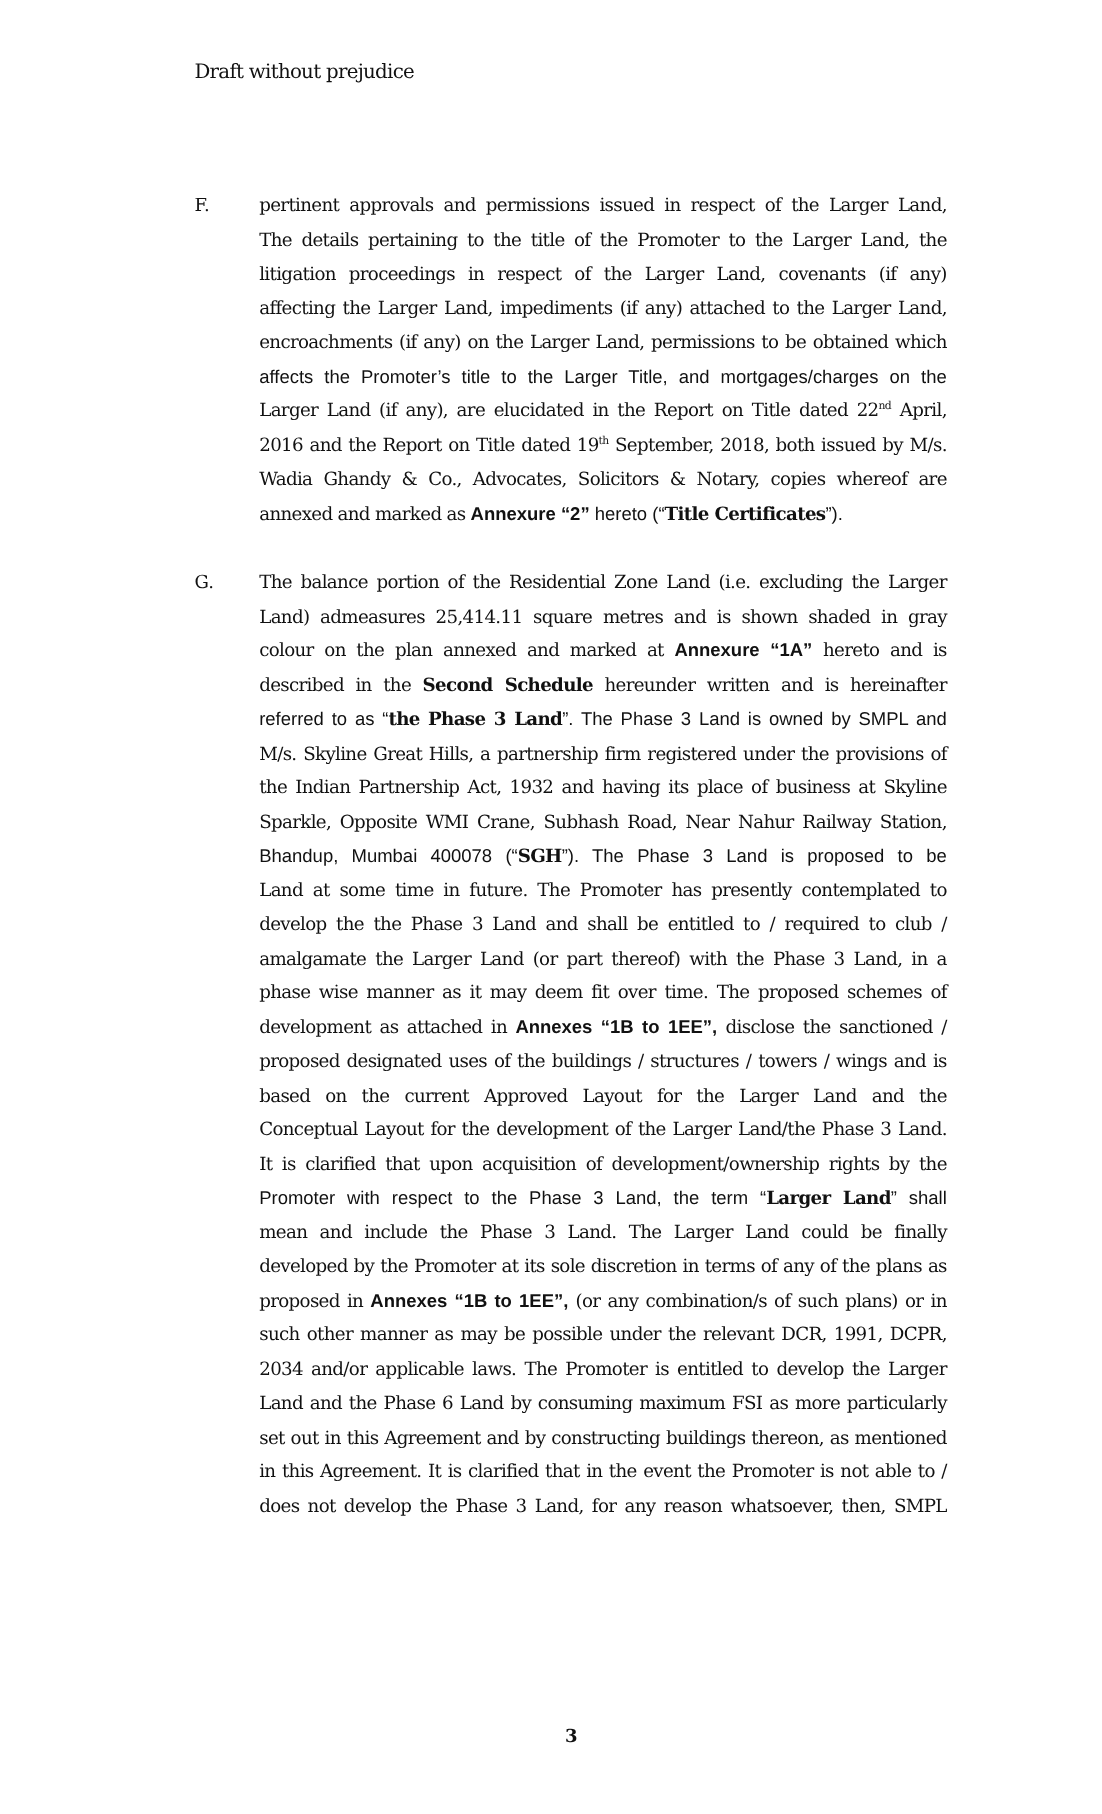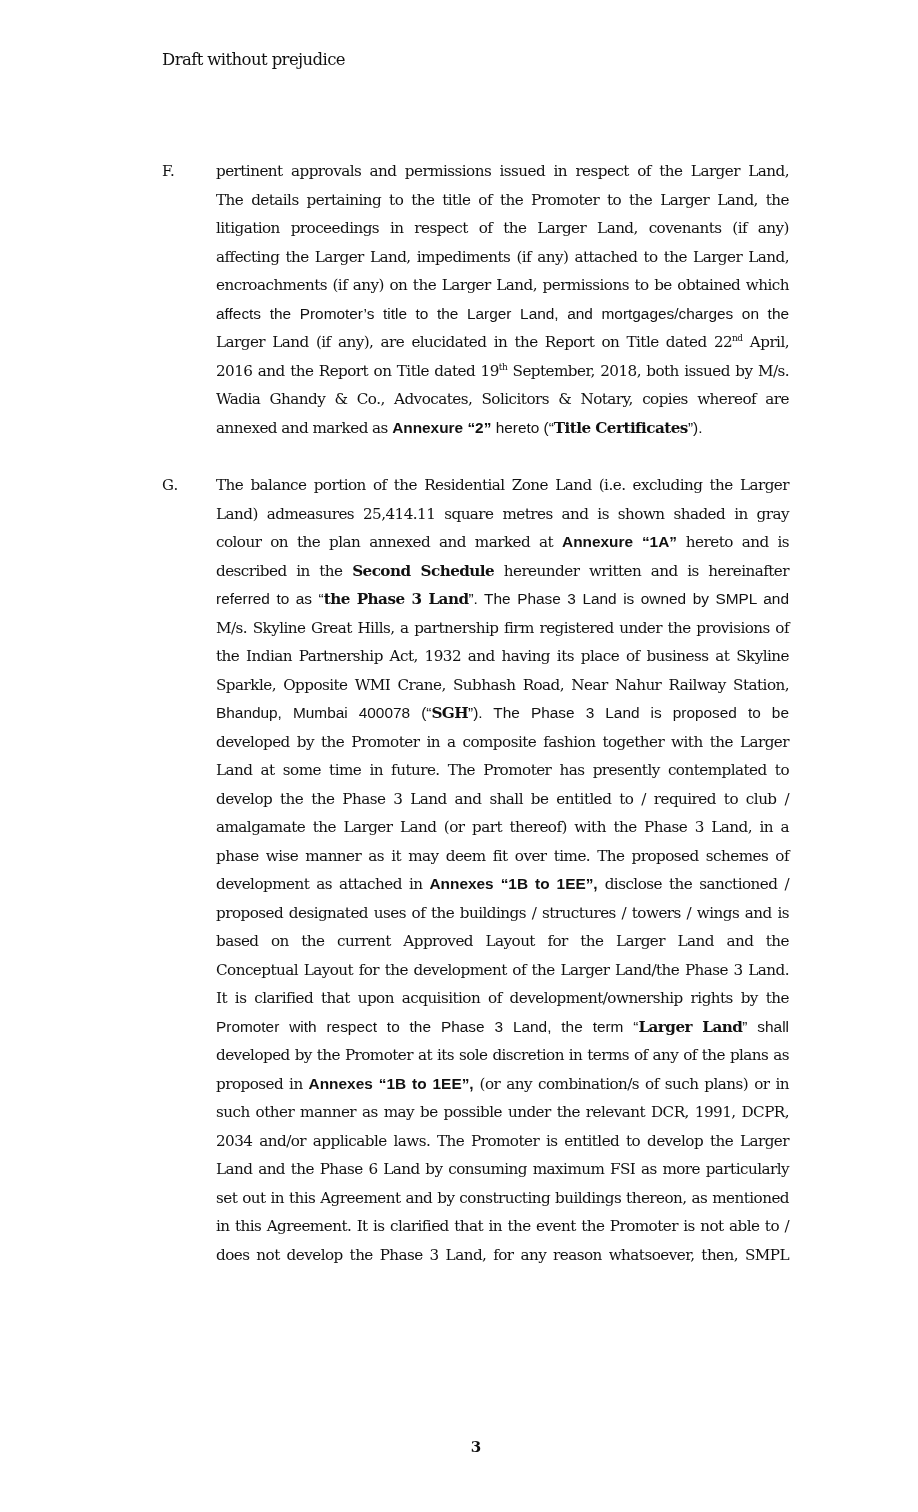--- a/index.html
+++ b/index.html
@@ -37,51 +37,51 @@
 <div class="header">Draft without prejudice</div>
 
 <div class="para" id="para-f" style="top:157px;">
   <div class="marker" style="top:0;line-height:28.5px;">F.</div>
   <div class="body">
       <div class="line"><span class="seg">pertinent approvals and permissions issued in respect of the Larger Land,</span></div>
       <div class="line"><span class="seg">The details pertaining to the title of the Promoter to the Larger Land, the</span></div>
       <div class="line"><span class="seg">litigation proceedings in respect of the Larger Land, covenants (if any)</span></div>
       <div class="line"><span class="seg">affecting the Larger Land, impediments (if any) attached to the Larger Land,</span></div>
       <div class="line"><span class="seg">encroachments (if any) on the Larger Land, permissions to be obtained which</span></div>
-      <div class="line"><span class="seg sans">affects the Promoter’s title to the Larger Land, and mortgages/charges on the</span></div>
+      <div class="line"><span class="seg sans">affects the Promoter’s title to the Larger Title, and mortgages/charges on the</span></div>
       <div class="line"><span class="seg">Larger Land (if any), are elucidated in the Report on Title dated 22</span><span class="seg sup">nd</span><span class="seg"> April,</span></div>
       <div class="line"><span class="seg">2016 and the Report on Title dated 19</span><span class="seg sup">th</span><span class="seg"> September, 2018, both issued by M/s.</span></div>
       <div class="line"><span class="seg">Wadia Ghandy &amp; Co., Advocates, Solicitors &amp; Notary, copies whereof are</span></div>
       <div class="line last"><span class="seg">annexed and marked as </span><span class="seg sans bold">Annexure “2”</span><span class="seg sans"> hereto (“</span><span class="seg bold">Title Certificates</span><span class="seg sans">”).</span></div>
     </div>
 </div>
 
 <div class="para" id="para-g" style="top:471px;">
   <div class="marker" style="top:0;line-height:28.5px;">G.</div>
   <div class="body">
       <div class="line"><span class="seg">The balance portion of the Residential Zone Land (i.e. excluding the Larger</span></div>
       <div class="line"><span class="seg">Land) admeasures 25,414.11 square metres and is shown shaded in gray</span></div>
       <div class="line"><span class="seg">colour on the plan annexed and marked at </span><span class="seg sans bold">Annexure “1A”</span><span class="seg"> hereto and is</span></div>
       <div class="line"><span class="seg">described in the </span><span class="seg bold">Second Schedule</span><span class="seg"> hereunder written and is hereinafter</span></div>
       <div class="line"><span class="seg sans">referred to as “</span><span class="seg bold">the Phase 3 Land</span><span class="seg sans">”. The Phase 3 Land is owned by SMPL and</span></div>
       <div class="line"><span class="seg">M/s. Skyline Great Hills, a partnership firm registered under the provisions  of</span></div>
       <div class="line"><span class="seg">the Indian Partnership Act, 1932 and having its place of business at Skyline</span></div>
       <div class="line"><span class="seg">Sparkle, Opposite WMI Crane, Subhash Road, Near Nahur Railway Station,</span></div>
       <div class="line"><span class="seg sans">Bhandup, Mumbai 400078 (“</span><span class="seg bold">SGH</span><span class="seg sans">”). The Phase 3 Land is proposed to be</span></div>
-      <div class="line"><span class="seg">developed by the Promoter in a composite fashion together with the Larger</span></div>
       <div class="line"><span class="seg">Land at some time in future. The Promoter has presently contemplated to</span></div>
       <div class="line"><span class="seg">develop the the Phase 3 Land and shall be entitled to / required to club /</span></div>
       <div class="line"><span class="seg">amalgamate the Larger Land (or part thereof) with the Phase 3 Land, in a</span></div>
       <div class="line"><span class="seg">phase wise manner as it may deem fit over time. The proposed schemes of</span></div>
       <div class="line"><span class="seg">development as attached in </span><span class="seg sans bold">Annexes “1B to 1EE”,</span><span class="seg"> disclose the sanctioned /</span></div>
       <div class="line"><span class="seg">proposed designated uses of the buildings / structures / towers / wings and is</span></div>
       <div class="line"><span class="seg">based on the current Approved Layout for the Larger Land and the</span></div>
       <div class="line"><span class="seg">Conceptual Layout for the development of the Larger Land/the Phase 3 Land.</span></div>
       <div class="line"><span class="seg">It is clarified that upon acquisition of development/ownership rights by the</span></div>
       <div class="line"><span class="seg sans">Promoter with respect to the Phase 3 Land, the term “</span><span class="seg bold">Larger Land</span><span class="seg sans">” shall</span></div>
+      <div class="line"><span class="seg">mean and include the Phase 3 Land. The Larger Land could be finally</span></div>
       <div class="line"><span class="seg">developed by the Promoter at its sole discretion in terms of any of the plans as</span></div>
       <div class="line"><span class="seg">proposed in </span><span class="seg sans bold">Annexes “1B to 1EE”,</span><span class="seg"> (or any combination/s of such plans) or in</span></div>
       <div class="line"><span class="seg">such other manner as may be possible under the relevant DCR, 1991, DCPR,</span></div>
       <div class="line"><span class="seg">2034 and/or applicable laws. The Promoter is entitled to develop the Larger</span></div>
       <div class="line"><span class="seg">Land and the Phase 6 Land by consuming maximum FSI as more particularly</span></div>
       <div class="line"><span class="seg">set out in this Agreement and by constructing buildings thereon, as mentioned</span></div>
       <div class="line"><span class="seg">in this Agreement. It is clarified that in the event the Promoter is not able to /</span></div>
       <div class="line"><span class="seg">does not develop the Phase 3 Land, for any reason whatsoever, then, SMPL</span></div>
     </div>
 </div>

